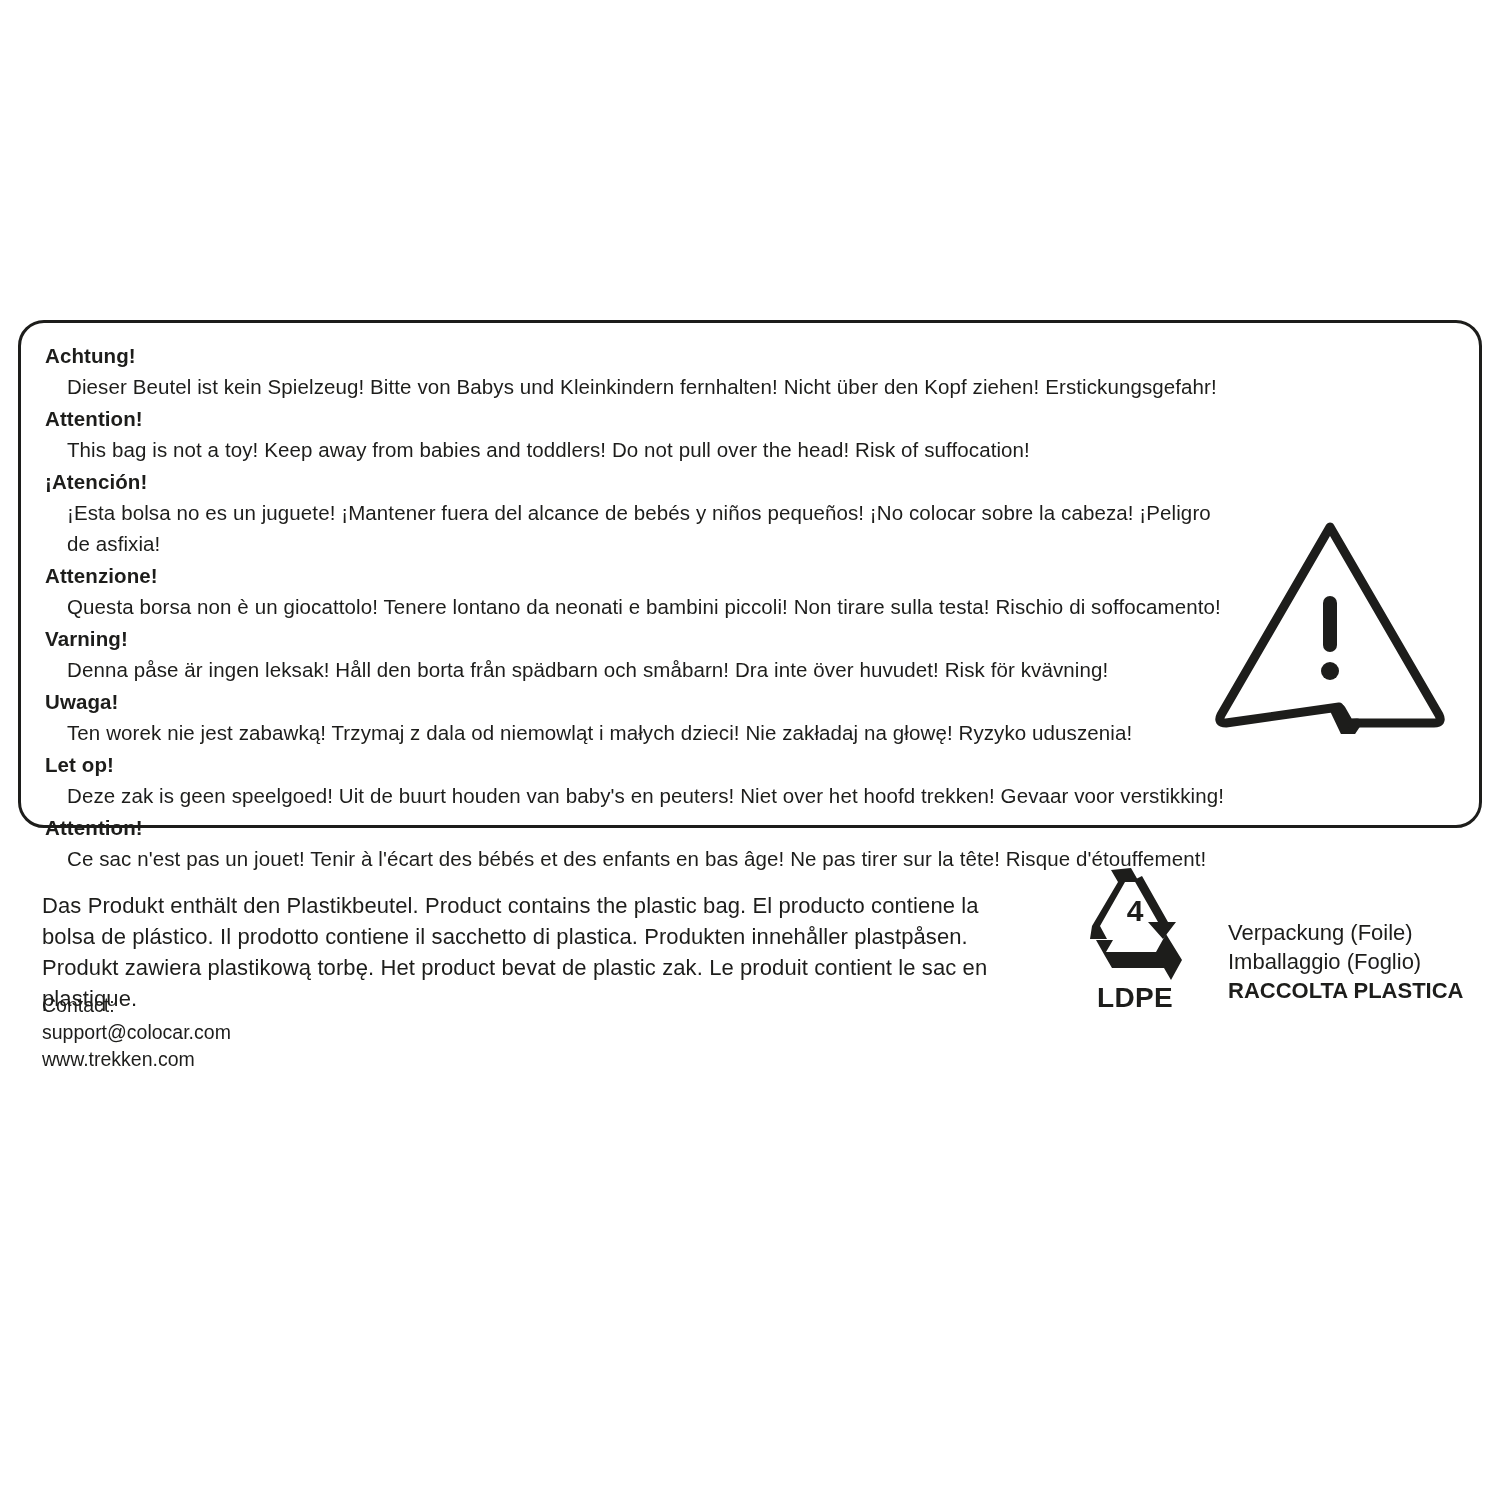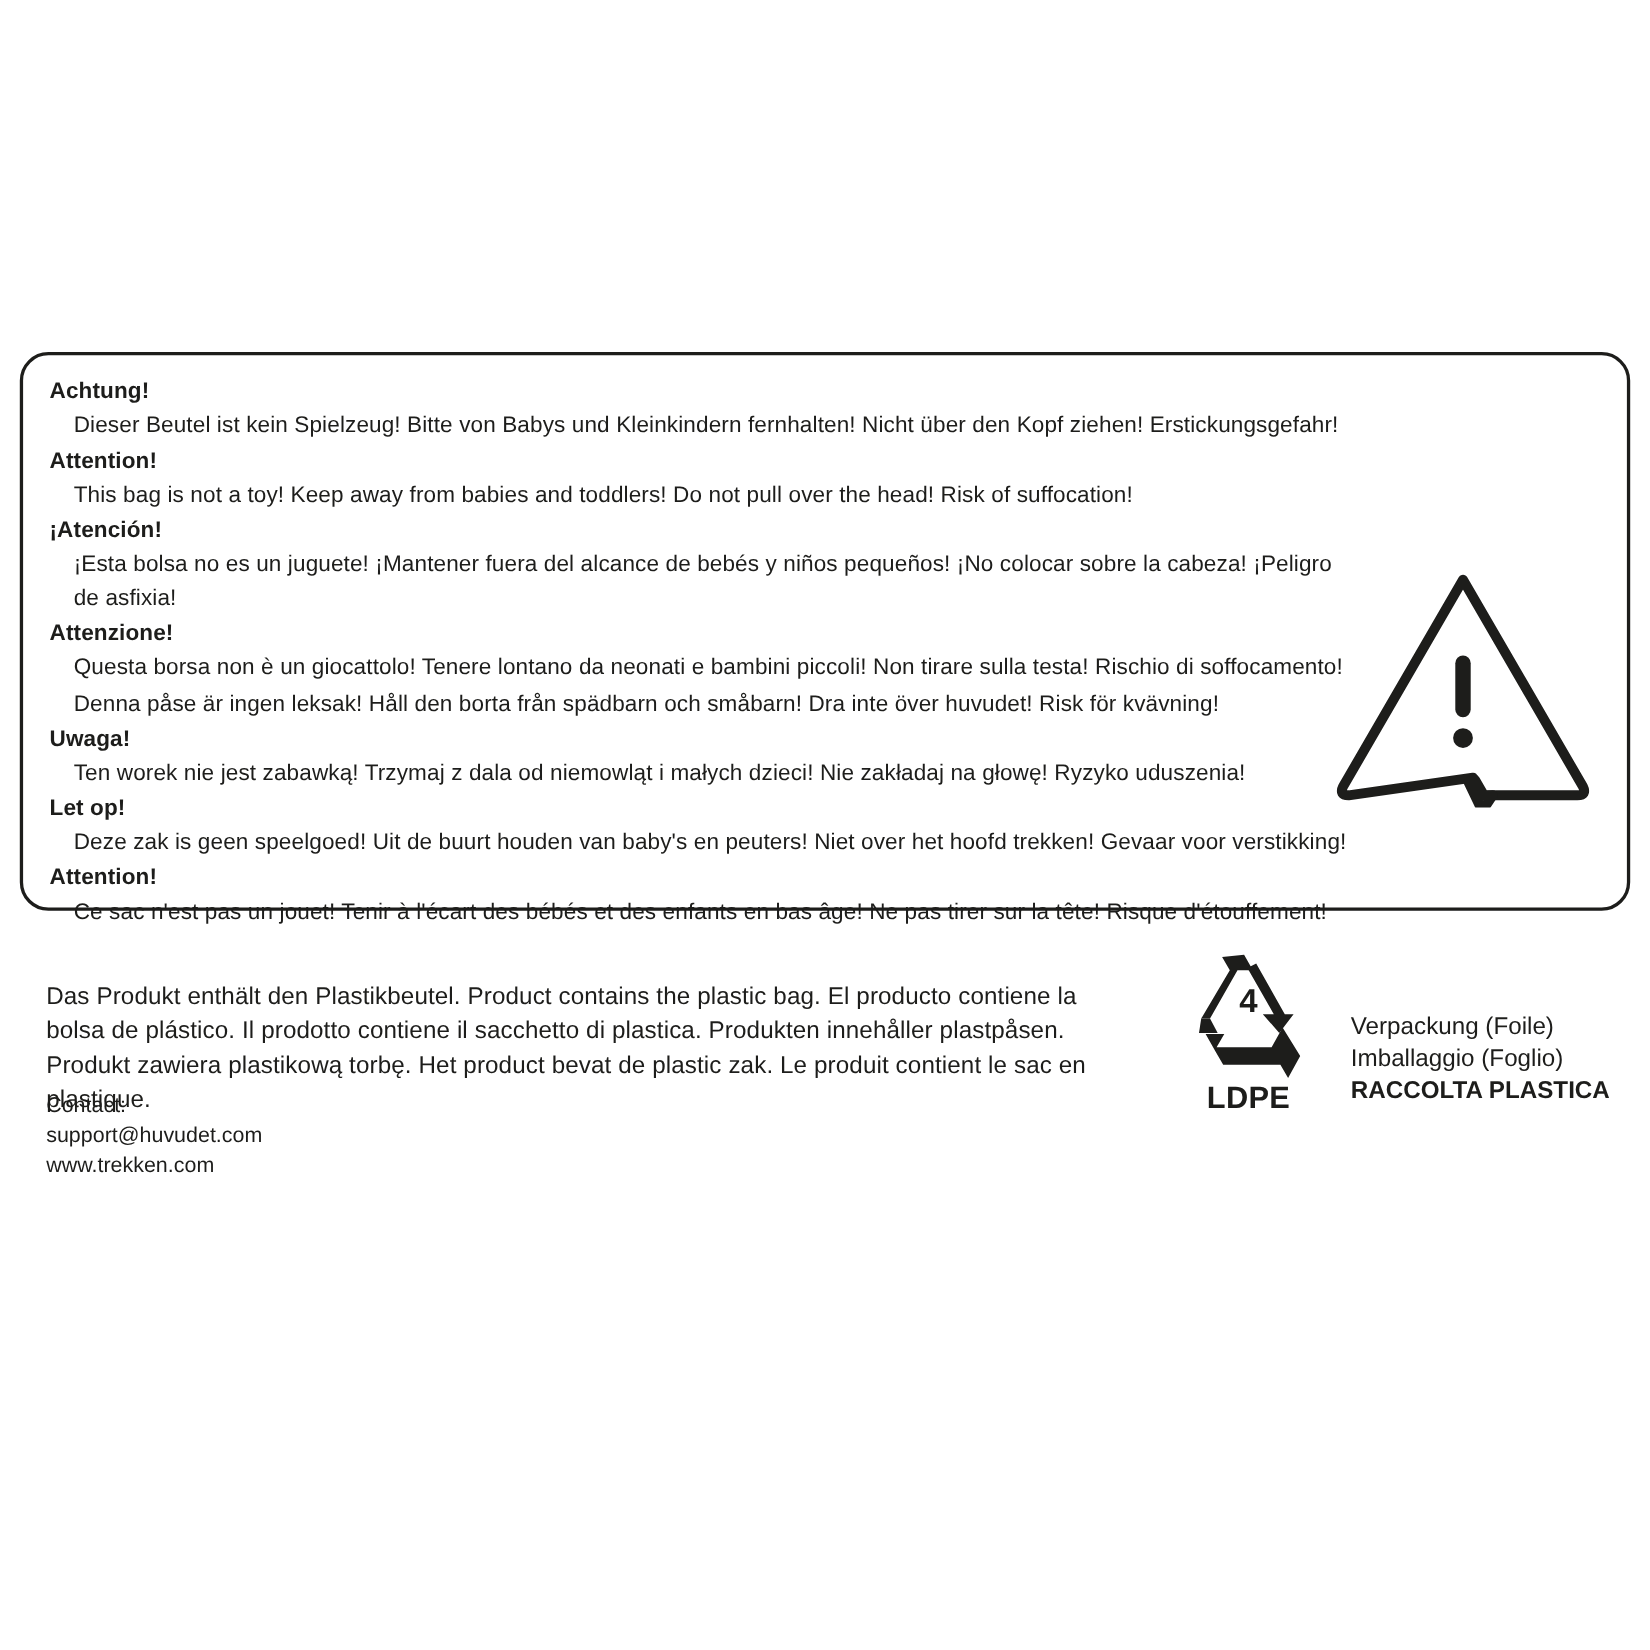--- a/index.html
+++ b/index.html
@@ -157,20 +157,21 @@
         <div class="w-head">¡Atención!</div>
         <div class="w-body">¡Esta bolsa no es un juguete! ¡Mantener fuera del alcance de bebés y niños pequeños! ¡No colocar sobre la cabeza! ¡Peligro de asfixia!</div>
       </div>
 
       <div class="w-block">
         <div class="w-head">Attenzione!</div>
         <div class="w-body">Questa borsa non è un giocattolo! Tenere lontano da neonati e bambini piccoli! Non tirare sulla testa! Rischio di soffocamento!</div>
       </div>
 
       <div class="w-block">
+        <div class="w-head">Varning!</div>
         <div class="w-body">Denna påse är ingen leksak! Håll den borta från spädbarn och småbarn! Dra inte över huvudet! Risk för kvävning!</div>
       </div>
 
       <div class="w-block">
         <div class="w-head">Uwaga!</div>
         <div class="w-body">Ten worek nie jest zabawką! Trzymaj z dala od niemowląt i małych dzieci! Nie zakładaj na głowę! Ryzyko uduszenia!</div>
       </div>
 
       <div class="w-block">
         <div class="w-head">Let op!</div>
@@ -192,21 +193,21 @@
         <circle cx="115" cy="152" r="9" fill="#1d1d1b"></circle>
       </svg>
     </div>
 
   </div>
 
   <div class="contains-text">Das Produkt enthält den Plastikbeutel. Product contains the plastic bag. El producto contiene la bolsa de plástico. Il prodotto contiene il sacchetto di plastica. Produkten innehåller plastpåsen. Produkt zawiera plastikową torbę. Het product bevat de plastic zak. Le produit contient le sac en plastique.</div>
 
   <div class="contact-block">
     <div class="contact-label">Contact:</div>
-    <div class="contact-line">support@huvudet.com</div>
+    <div class="contact-line">support@colocar.com</div>
     <div class="contact-line">www.trekken.com</div>
   </div>
 
   <div class="recycle-area">
 
     <div class="recycle-mark">
       <svg viewBox="0 0 130 125" width="130" height="125" xmlns="http://www.w3.org/2000/svg">
 
         <path d="M30 66 L55 22 L69 22 L61 8 L41 10 L48 22 L22 66 Z" fill="#1d1d1b"></path>
         <path d="M22 66 L30 66 L37 79 L20 79 Z" fill="#1d1d1b"></path>

